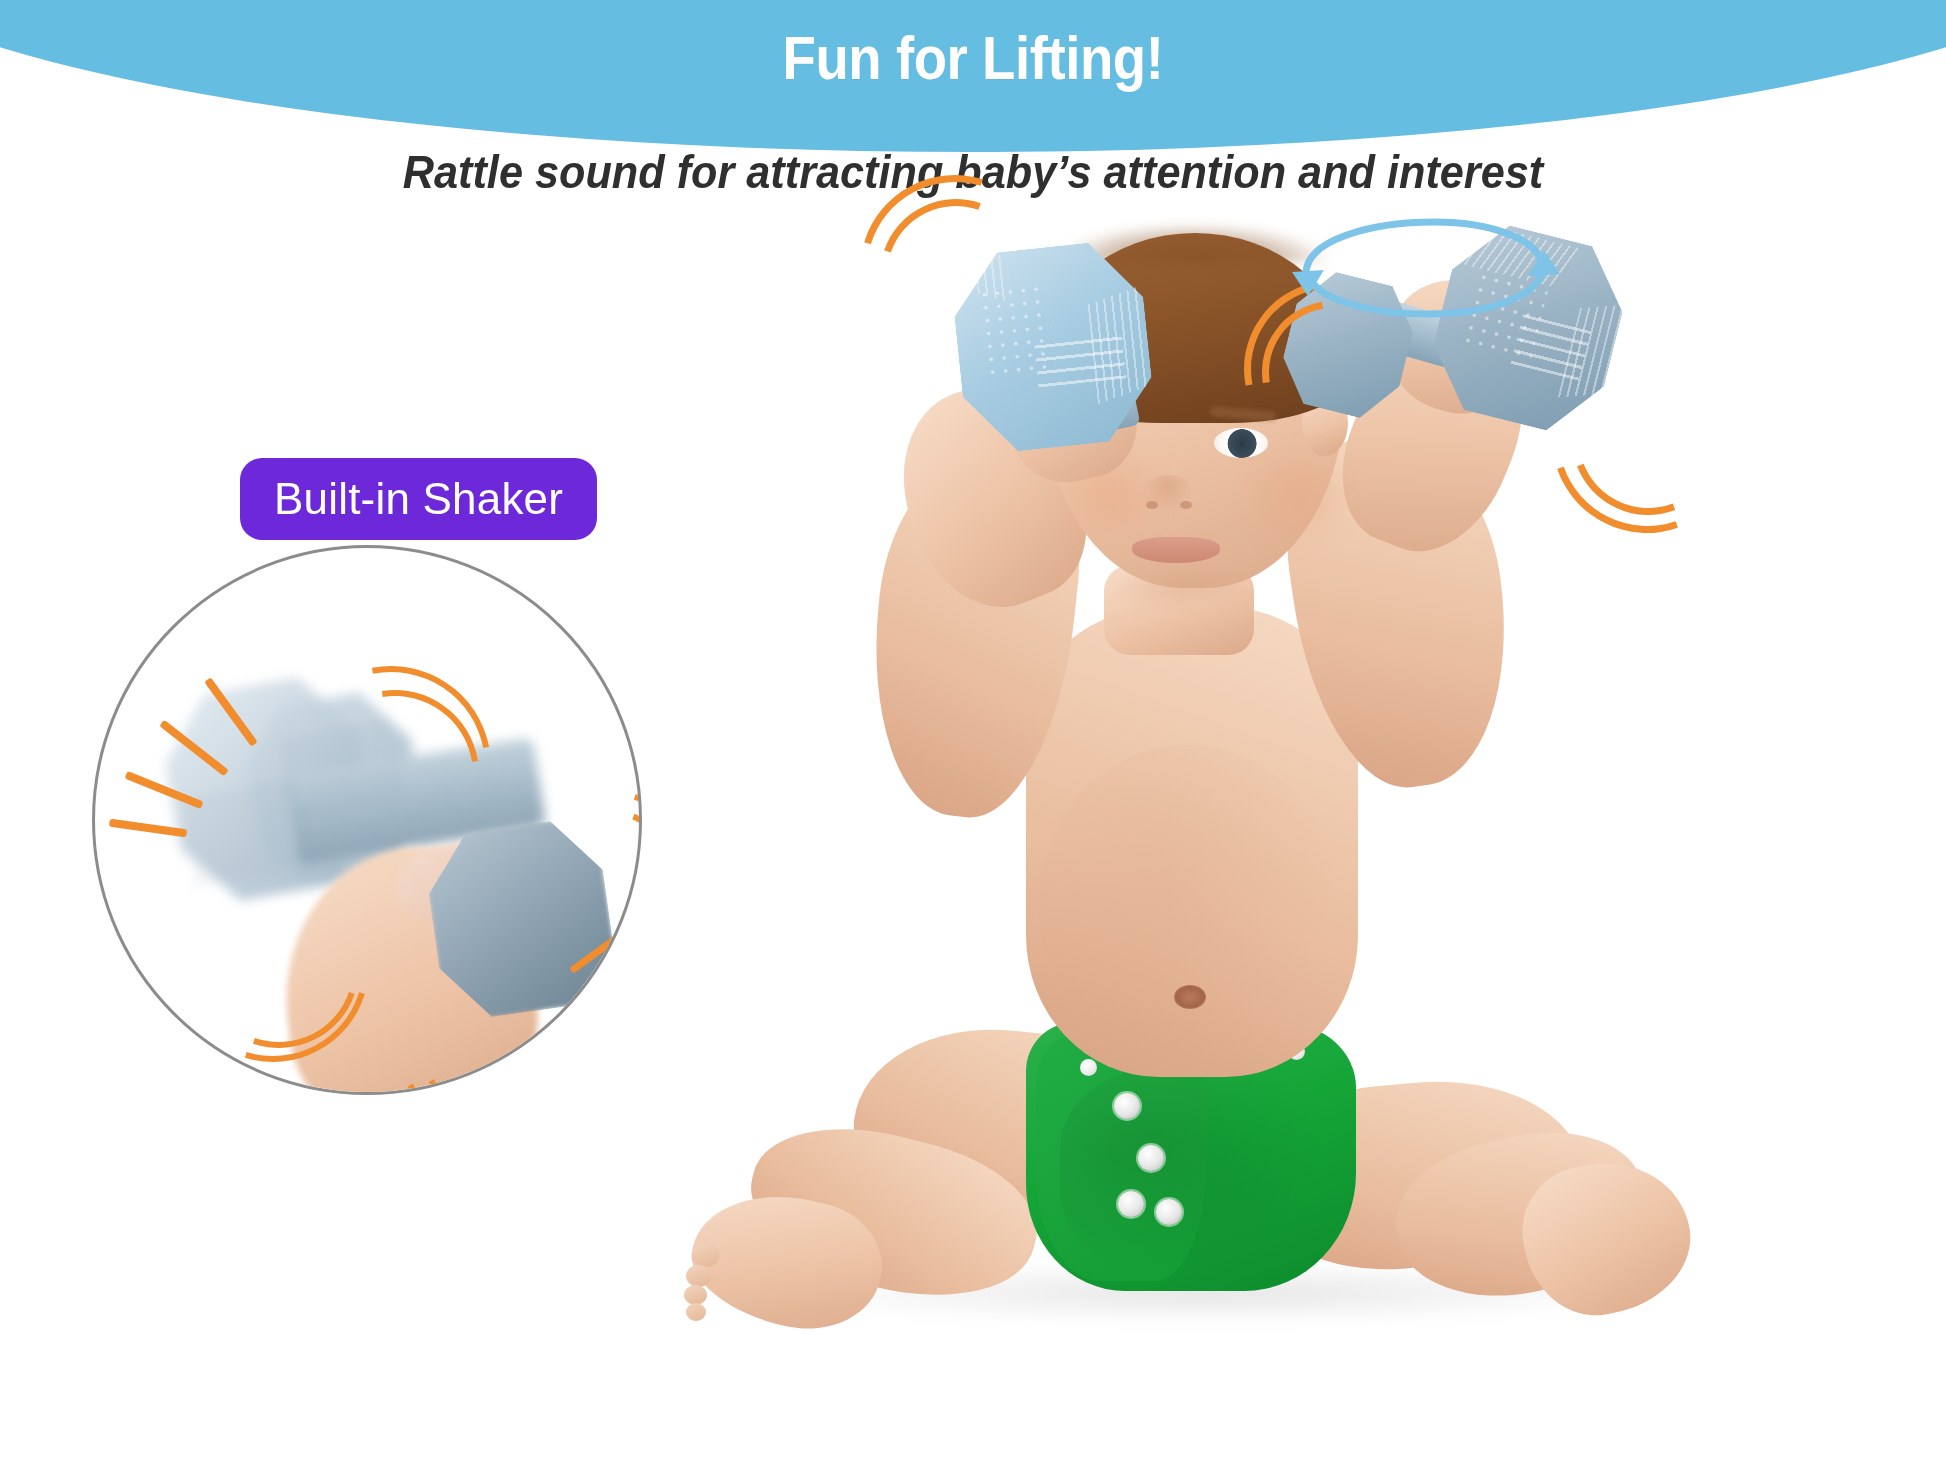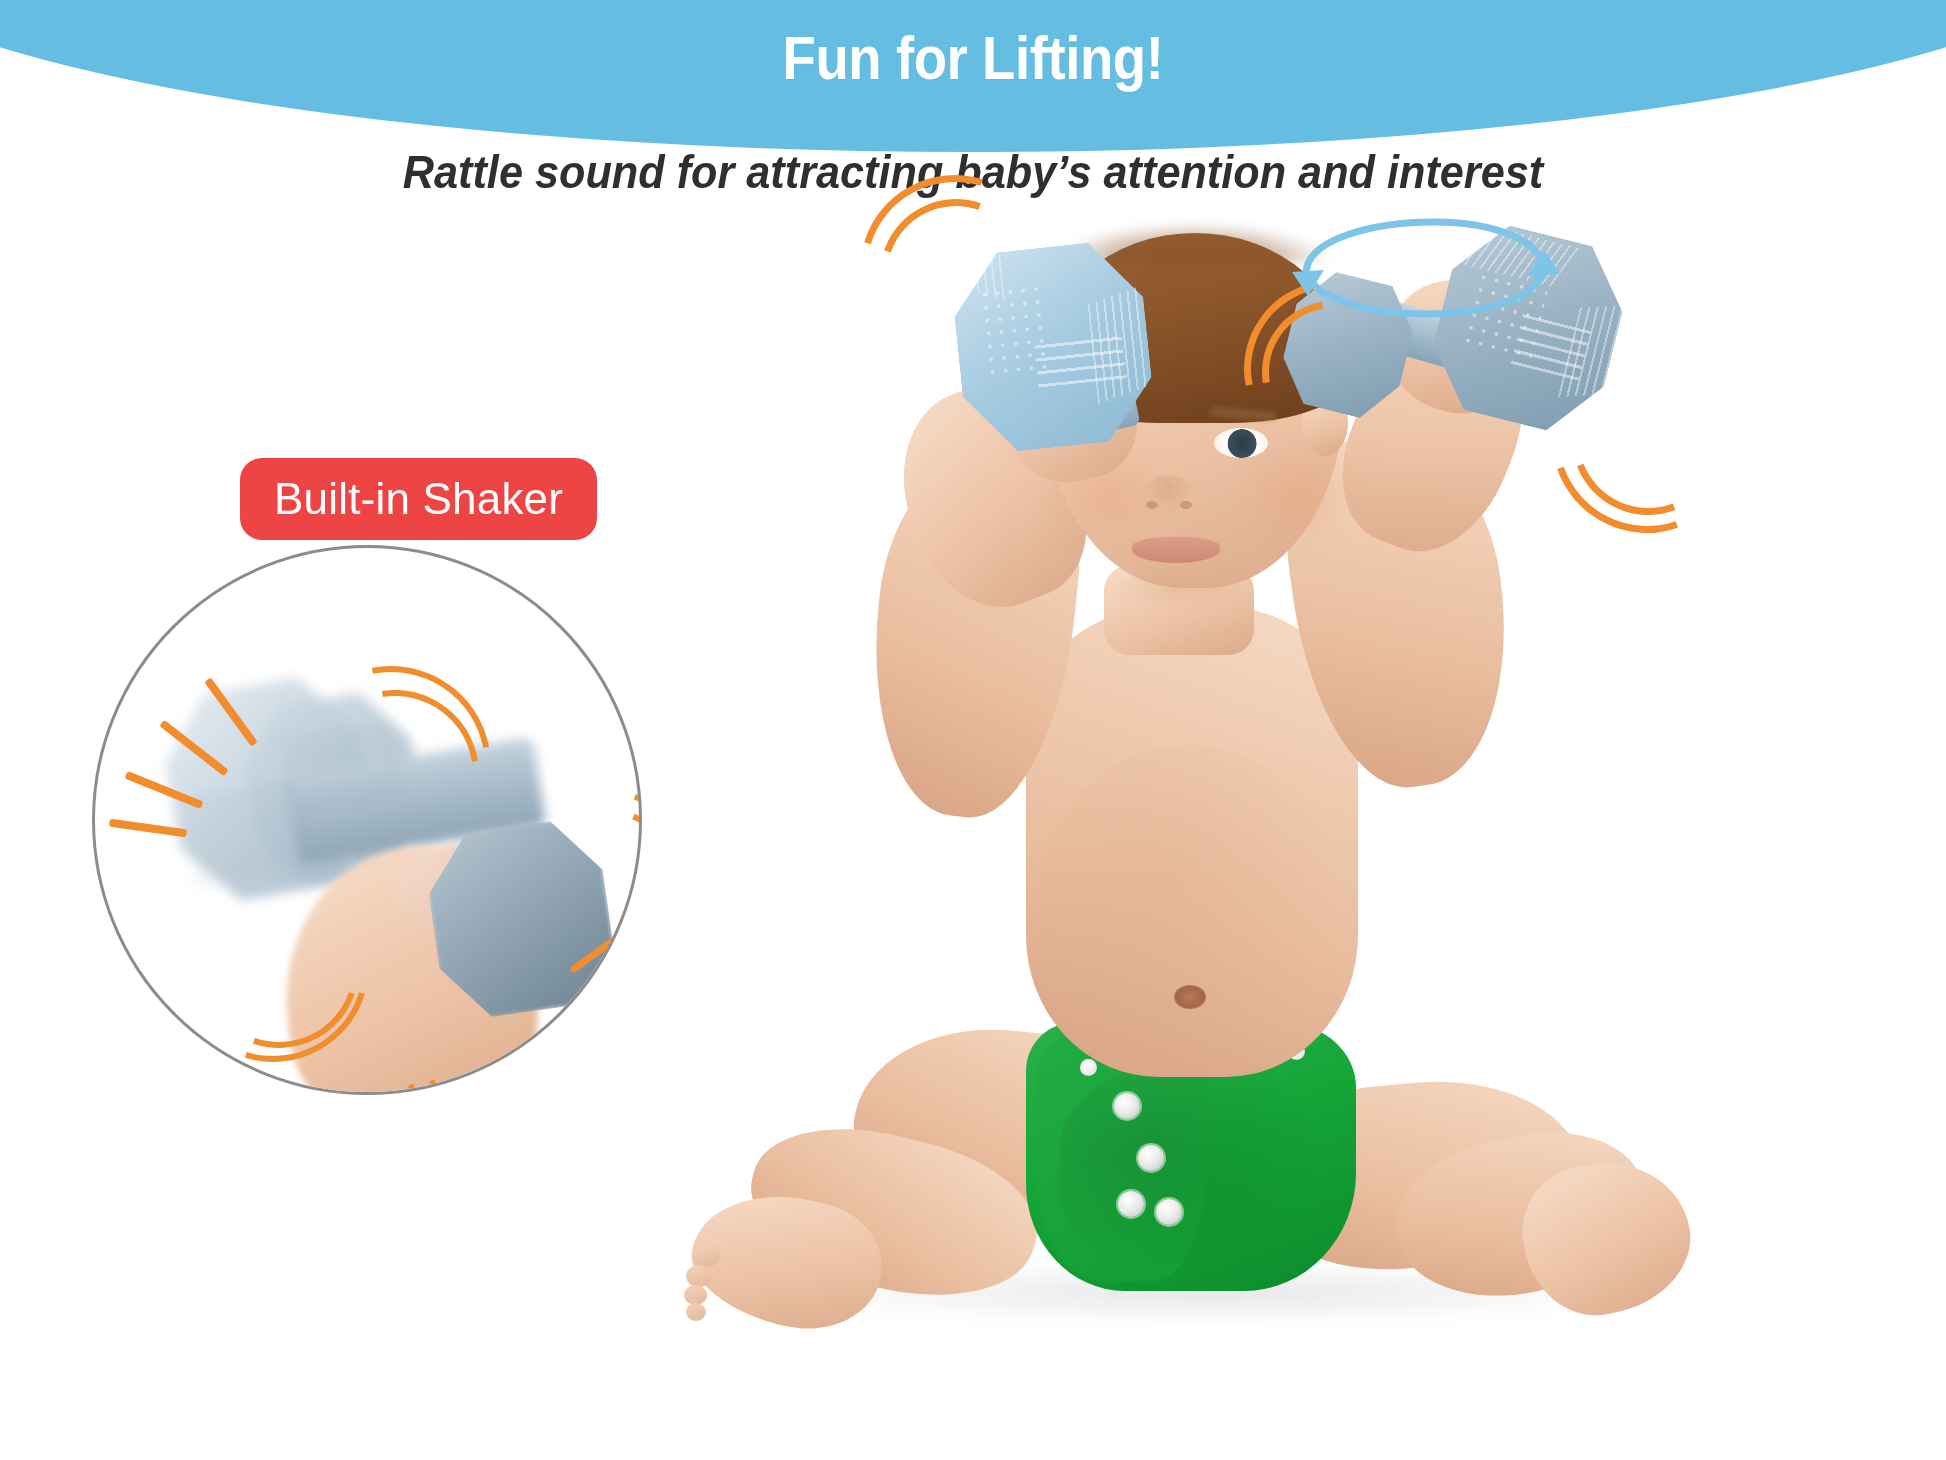--- a/index.html
+++ b/index.html
@@ -37,21 +37,21 @@
     font-size:46px; font-weight:bold; font-style:italic;
     transform:scaleX(0.94); transform-origin:center top;
     white-space:nowrap;
   }
 
   
   .shaker-badge {
     position:absolute; left:240px; top:458px;
     height:82px; padding:0 34px;
     display:flex; align-items:center;
-    background:#ef4444; border-radius:22px;
+    background:#6d28d9; border-radius:22px;
     color:#ffffff; font-size:44px; font-weight:400;
     letter-spacing:0.2px; white-space:nowrap;
   }
 
   
   .inset-circle {
     position:absolute; left:92px; top:545px;
     width:550px; height:550px;
     border:3px solid #8c8c8c; border-radius:50%;
     overflow:hidden; background:#ffffff;

